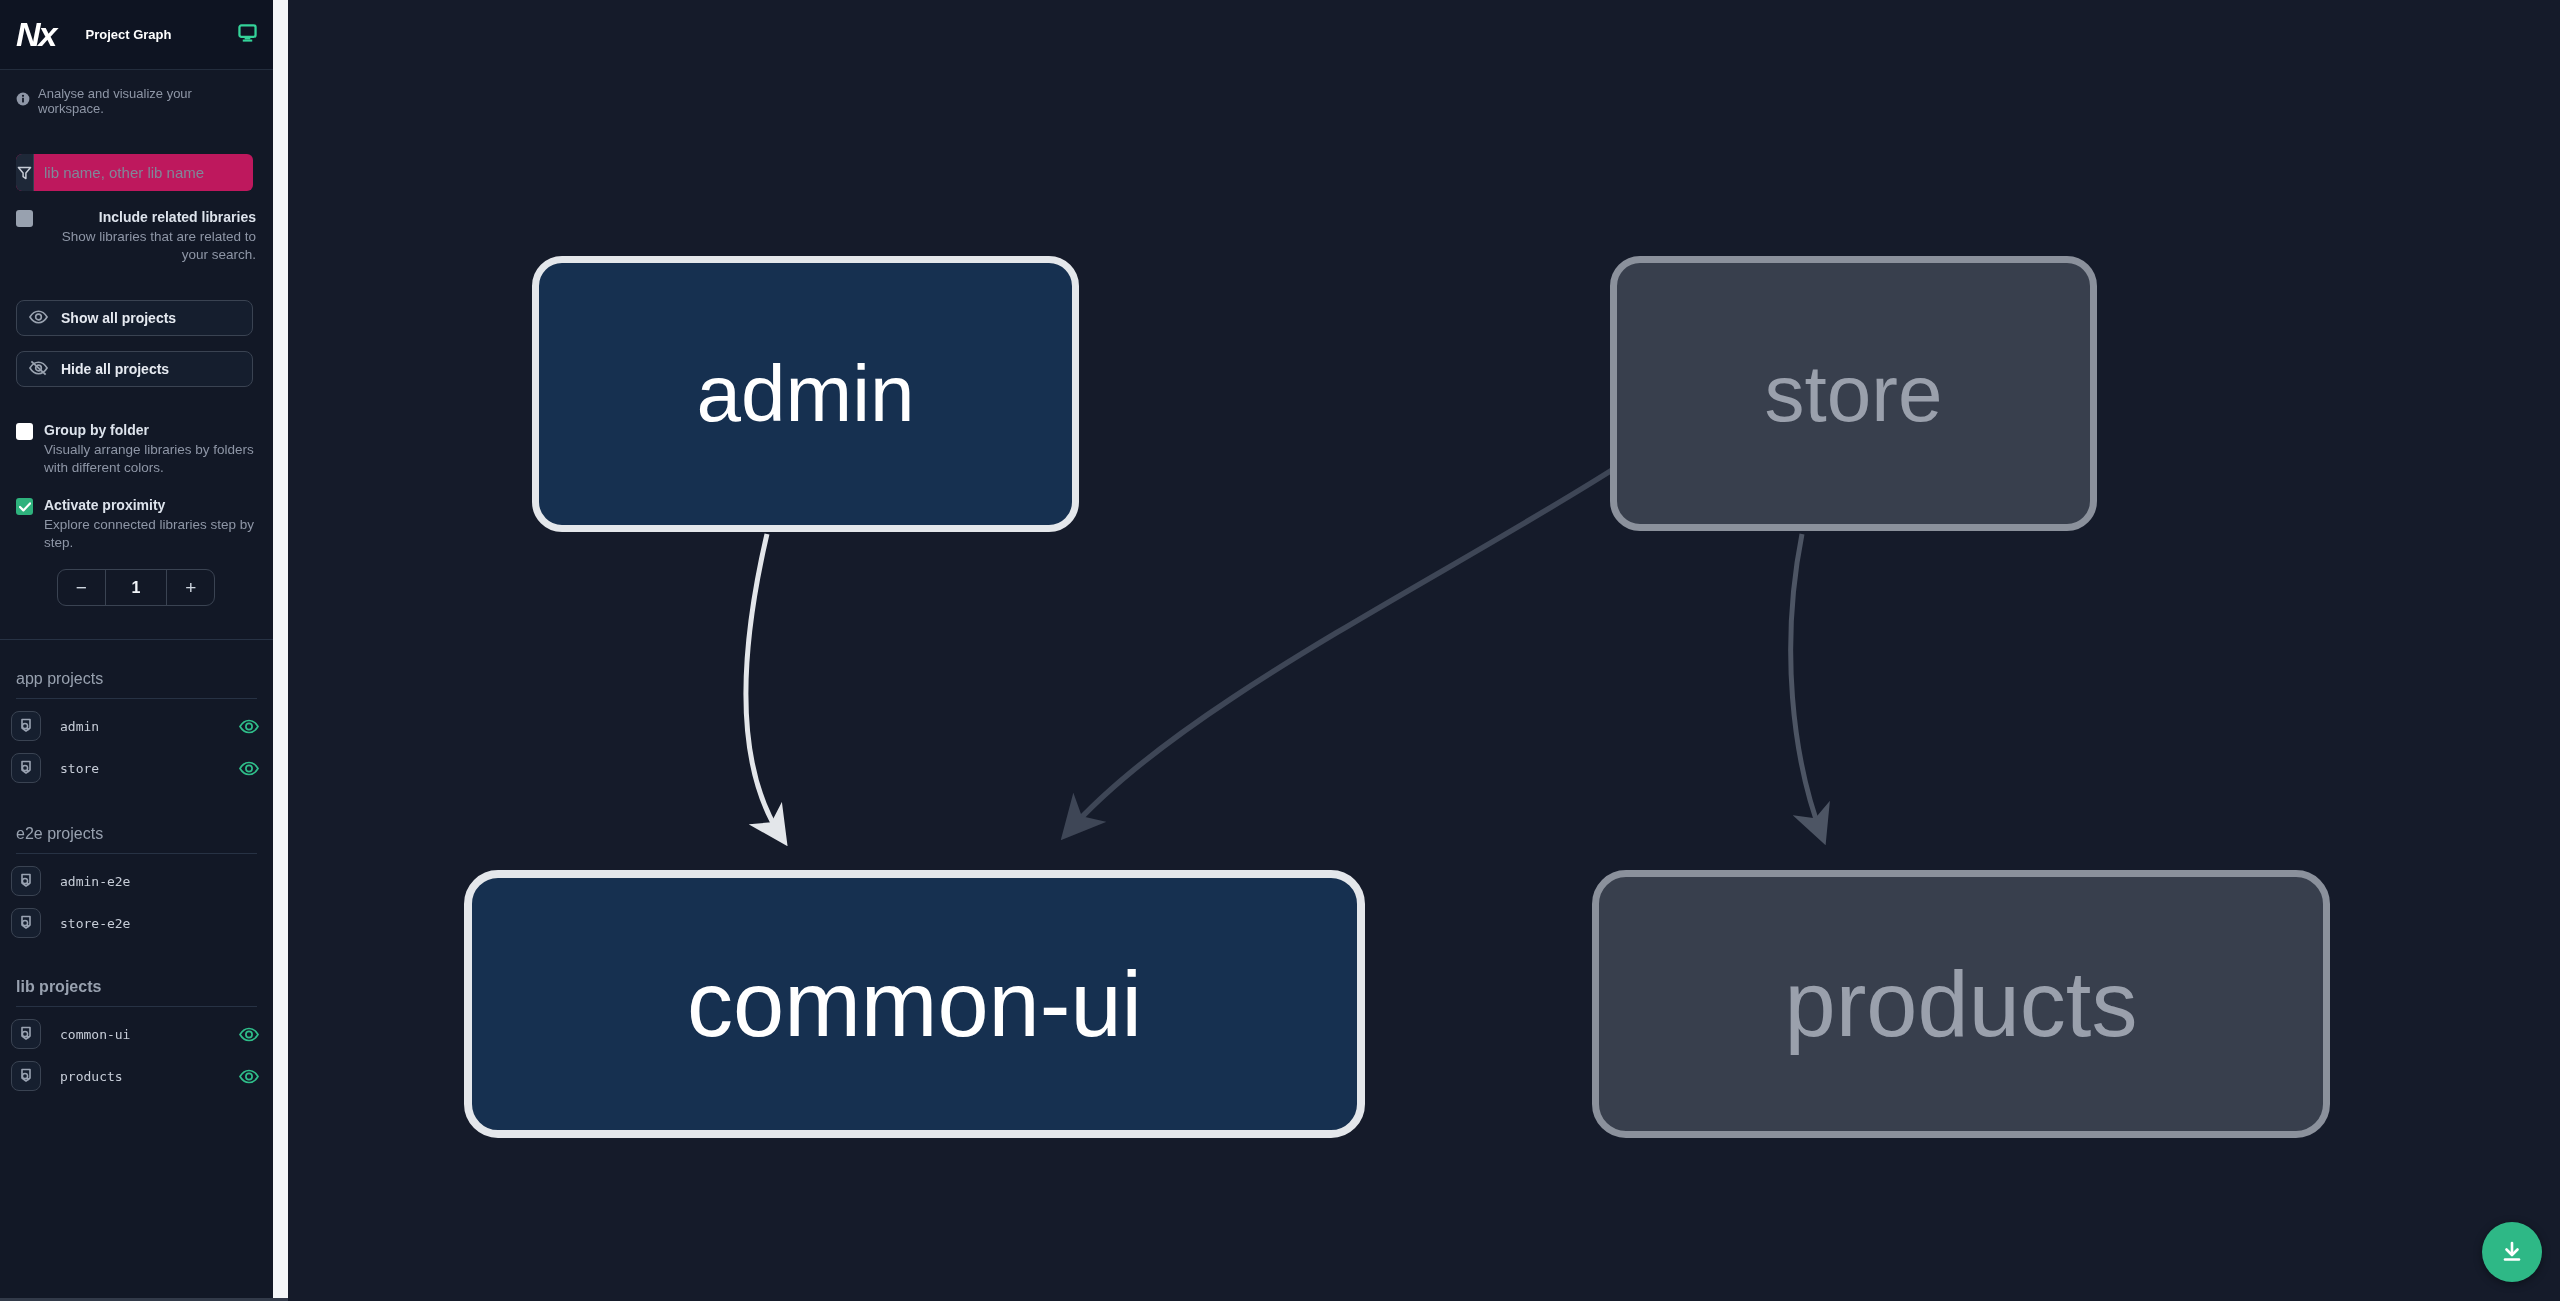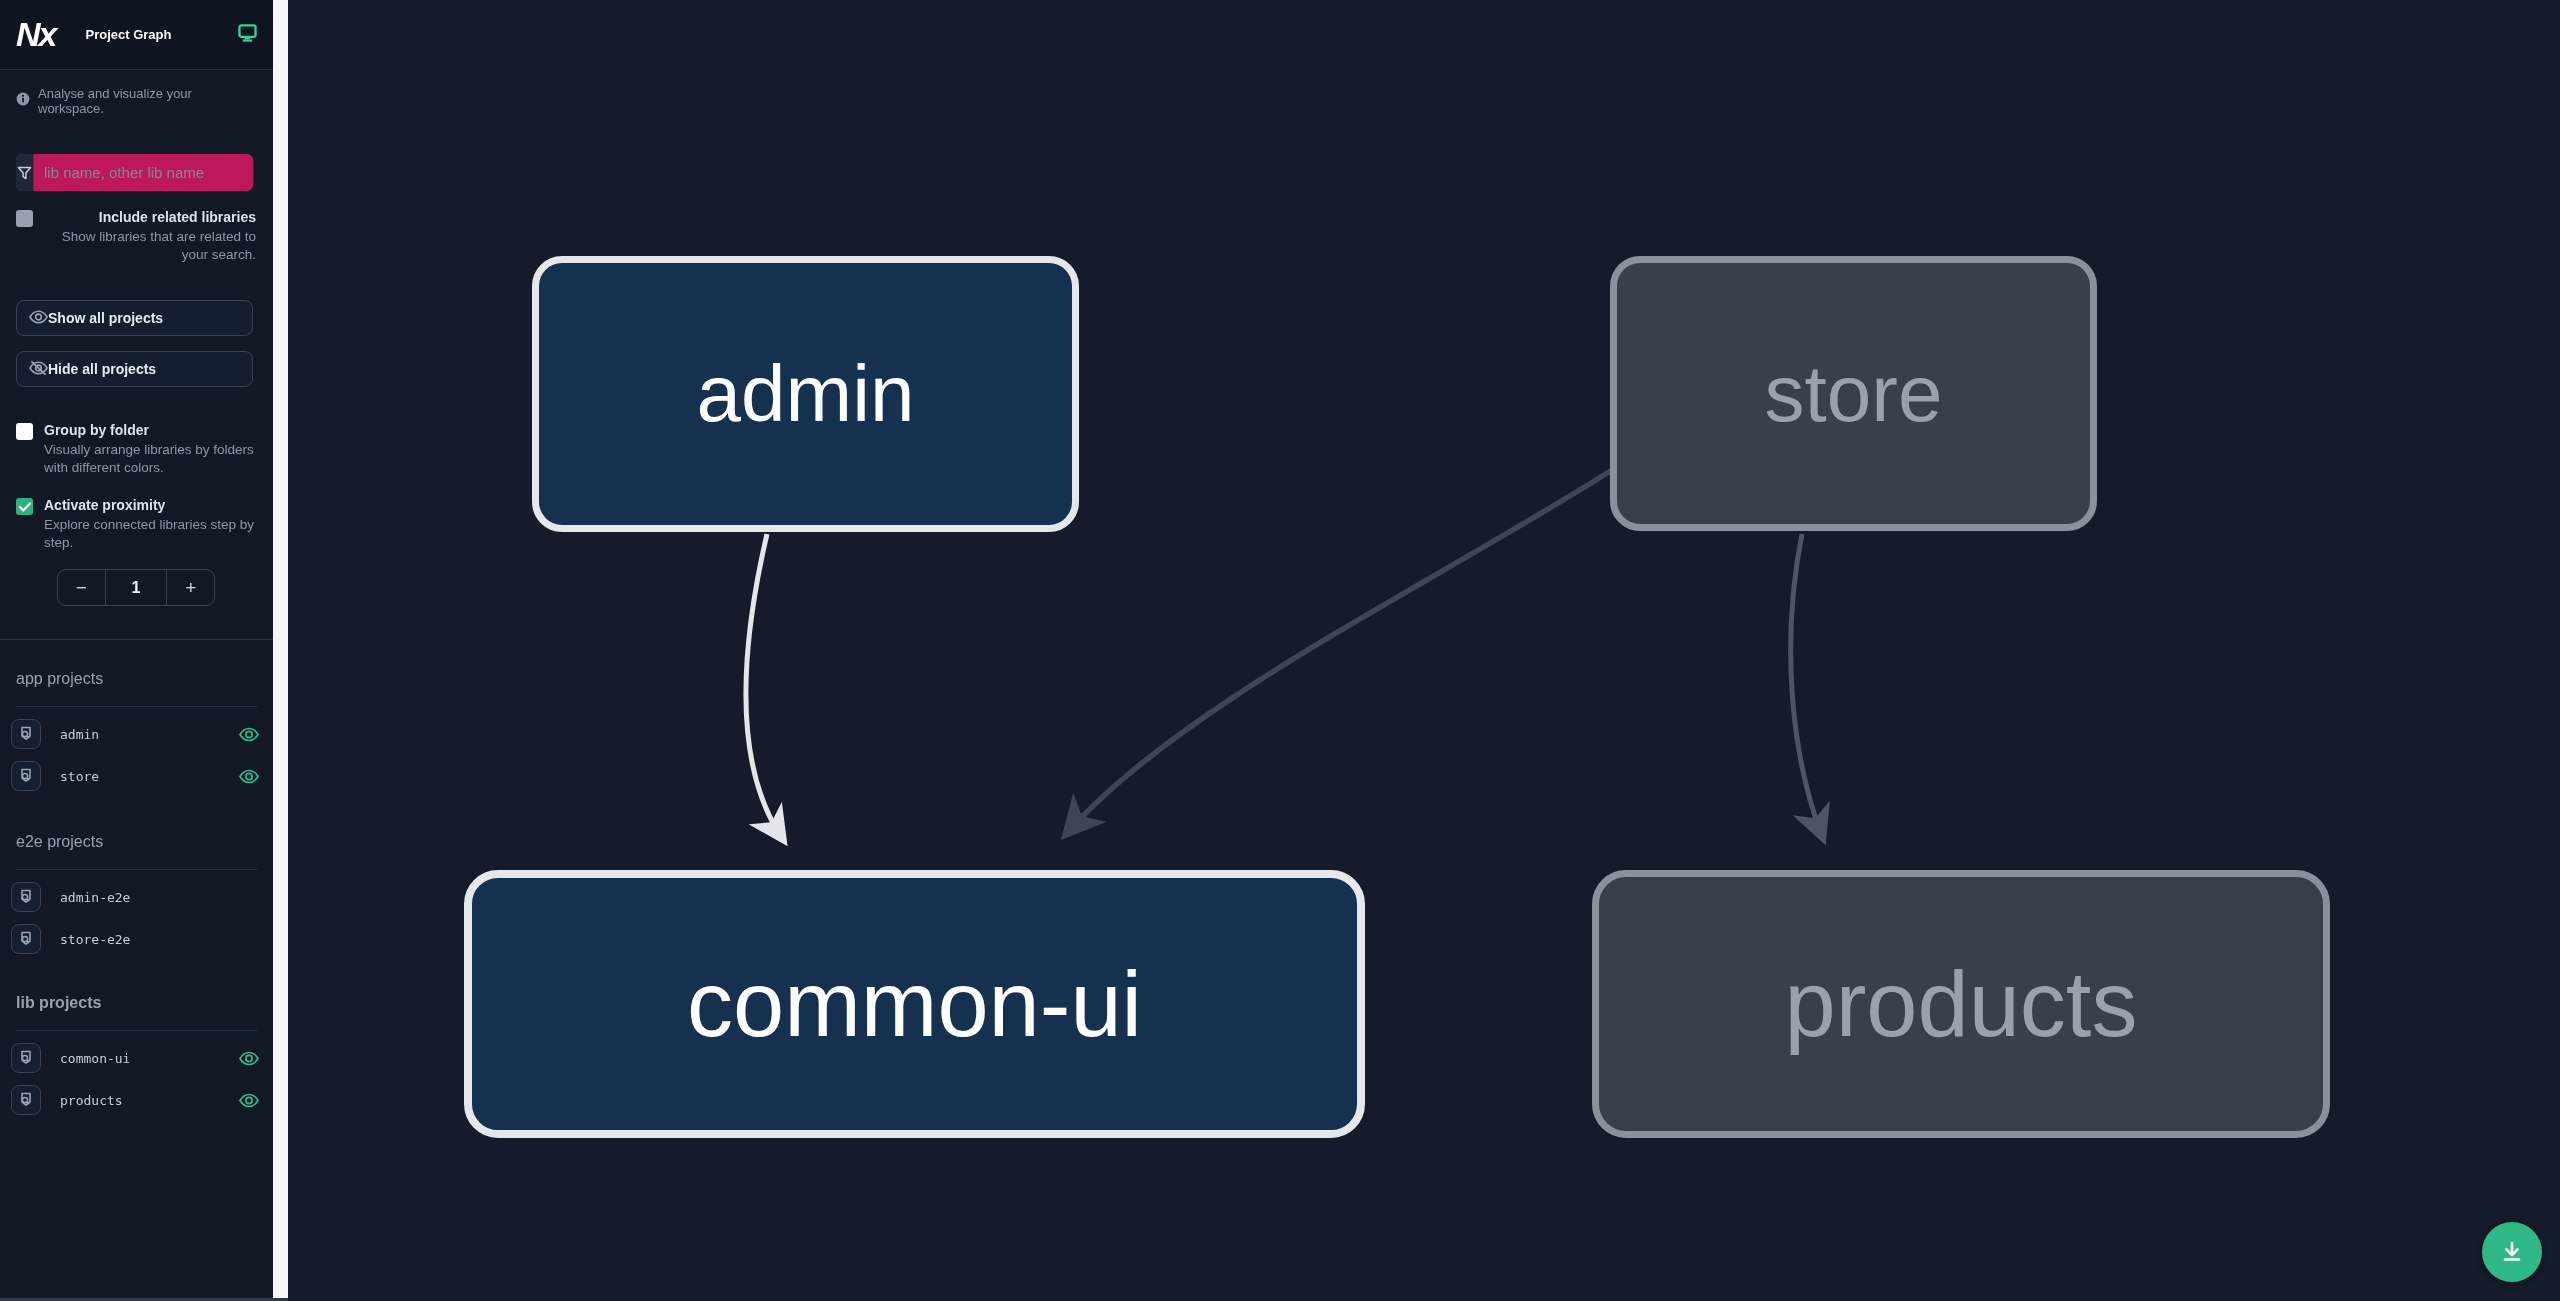--- a/index.html
+++ b/index.html
@@ -28,28 +28,28 @@
   .search-input { flex:1; background:transparent; border:none; outline:none; color:#d6dce6; font-size:15px; padding:0 10px; font-family:"Liberation Sans", sans-serif; }
   .search-input::placeholder { color:#7f8899; }
   .cb-row { display:flex; align-items:flex-start; padding:0 16px; }
   .cb-box { width:17px; height:17px; border-radius:3px; flex:0 0 17px; margin-top:1px; }
   .cb-gray  { background:#98a1af; }
   .cb-white { background:#ffffff; }
   .cb-green { background:#2eb27d; display:flex; align-items:center; justify-content:center; }
   .cb-text { margin-left:11px; width:212px; }
   .cb-label { color:#dde3ec; font-size:14px; font-weight:bold; display:block; }
   .cb-desc { color:#8e96a6; font-size:13.5px; line-height:18px; display:block; margin-top:3px; }
-  .side-btn { display:flex; align-items:center; margin:0 16px; width:237px; height:36px; border:1px solid #3a4352; border-radius:8px; background:#151e2e; color:#e6eaf1; font-size:14px; font-weight:bold; padding:0 12px; cursor:pointer; font-family:"Liberation Sans", sans-serif; }
+  .side-btn { display:flex; align-items:center; gap:13px; margin:0 16px; width:237px; height:36px; border:1px solid #3a4352; border-radius:8px; background:#151e2e; color:#e6eaf1; font-size:14px; font-weight:bold; padding:0 12px; cursor:pointer; font-family:"Liberation Sans", sans-serif; }
   .mt15 { margin-top:15px; } .mt18 { margin-top:18px;text-align:right; } .mt20 { margin-top:20px; }
   .mt35 { margin-top:35px; } .mt36 { margin-top:36px; }
   .stepper { display:flex; margin:17px 0 0 57px; width:158px; height:37px; border:1px solid #3a4352; border-radius:9px; overflow:hidden; }
   .stepper button { flex:1; background:transparent; border:none; color:#cfd6e0; font-size:19px; cursor:pointer; font-family:"Liberation Sans", sans-serif; }
   .stepper .stepper-value { flex:1.3; display:flex; align-items:center; justify-content:center; color:#f1f4f8; font-size:16px; font-weight:bold; border-left:1px solid #3a4352; border-right:1px solid #3a4352; }
   .side-hr { border:none; border-top:1px solid #273244; margin:33px 0 0 0; }
-  .proj-section-title { color:#98a1af; font-size:16px; margin:30px 16px 0 16px; padding-bottom:18px; border-bottom:1px solid #273244; }
+  .proj-section-title { color:#98a1af; font-size:16px; margin:30px 16px 0 16px; padding-bottom:10px; border-bottom:1px solid #273244; }
   .proj-row { display:flex; align-items:center; margin:12px 14px 0 11px; height:30px; }
   .focus-btn { width:30px; height:30px; border:1px solid #3a4352; border-radius:8px; background:#161f2f; display:flex; align-items:center; justify-content:center; cursor:pointer; }
   .proj-name { font-family:"DejaVu Sans Mono", monospace; font-size:13px; color:#c7cdd8; margin-left:19px; flex:1; }
   .eye-toggle { background:none; border:none; cursor:pointer; display:flex; align-items:center; padding:0; }
 
   
   .divider-strip { position:absolute; left:273px; top:0; width:15px; height:1301px; background:#f4f6f8; z-index:6; cursor:col-resize; }
   .bottom-edge { position:absolute; left:0; bottom:0; width:288px; height:3px; background:#323a49; z-index:7; }
 
   

